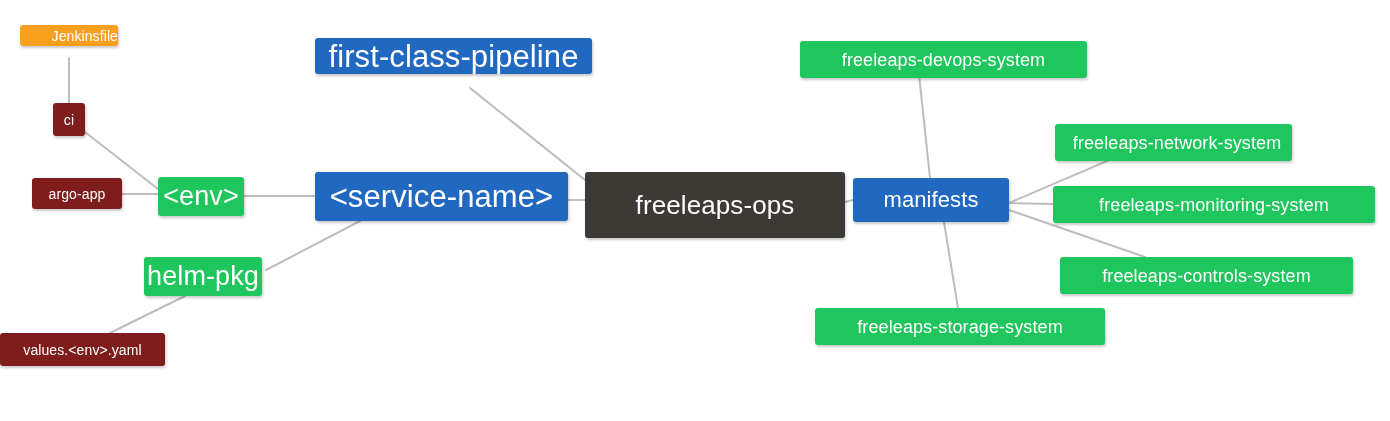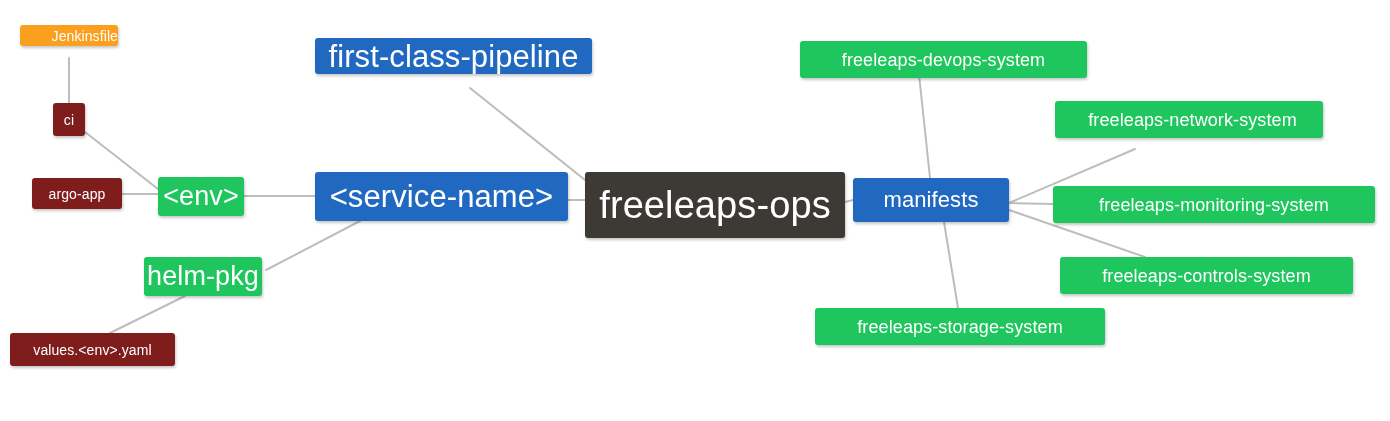--- a/index.html
+++ b/index.html
@@ -36,21 +36,21 @@
     border-radius: 3px;
     color: #ffffff;
     white-space: nowrap;
     box-shadow: 1px 2px 3px rgba(0,0,0,0.22);
     letter-spacing: 0.1px;
     line-height: 1;
     z-index: 2;
   }
   .node-root {
     background: #3d3935;
-    font-size: 38px;
+    font-size: 26px;
   }
   .node-blue {
     background: #2169c0;
   }
   .node-green {
     background: #1fc65d;
   }
   .node-orange {
     background: #fba01e;
   }
@@ -106,27 +106,27 @@
       </div>
       <div class="node node-orange size-xs" style="left: 20px; top: 25px; width: 98px; height: 21px; justify-content: flex-end;">
         <span>Jenkinsfile</span>
       </div>
       <div class="node node-red size-xs" style="left: 53px; top: 103px; width: 32px; height: 33px;">
         <span>ci</span>
       </div>
       <div class="node node-red size-xs" style="left: 32px; top: 178px; width: 90px; height: 31px;">
         <span>argo-app</span>
       </div>
-      <div class="node node-red size-xs" style="left: 10px; top: 333px; width: 165px; height: 33px;">
+      <div class="node node-red size-xs" style="left: 0; top: 333px; width: 165px; height: 33px;">
         <span>values.&lt;env&gt;.yaml</span>
       </div>
       <div class="node node-green size-sm" style="left: 800px; top: 41px; width: 287px; height: 37px;">
         <span>freeleaps-devops-system</span>
       </div>
-      <div class="node node-green size-sm" style="left: 1055px; top: 101px; width: 268px; height: 37px; padding-left: 7px;">
+      <div class="node node-green size-sm" style="left: 1055px; top: 124px; width: 237px; height: 37px; padding-left: 7px;">
         <span>freeleaps-network-system</span>
       </div>
       <div class="node node-green size-sm" style="left: 1053px; top: 186px; width: 322px; height: 37px;">
         <span>freeleaps-monitoring-system</span>
       </div>
       <div class="node node-green size-sm" style="left: 1060px; top: 257px; width: 293px; height: 37px;">
         <span>freeleaps-controls-system</span>
       </div>
       <div class="node node-green size-sm" style="left: 815px; top: 308px; width: 290px; height: 37px;">
         <span>freeleaps-storage-system</span>

